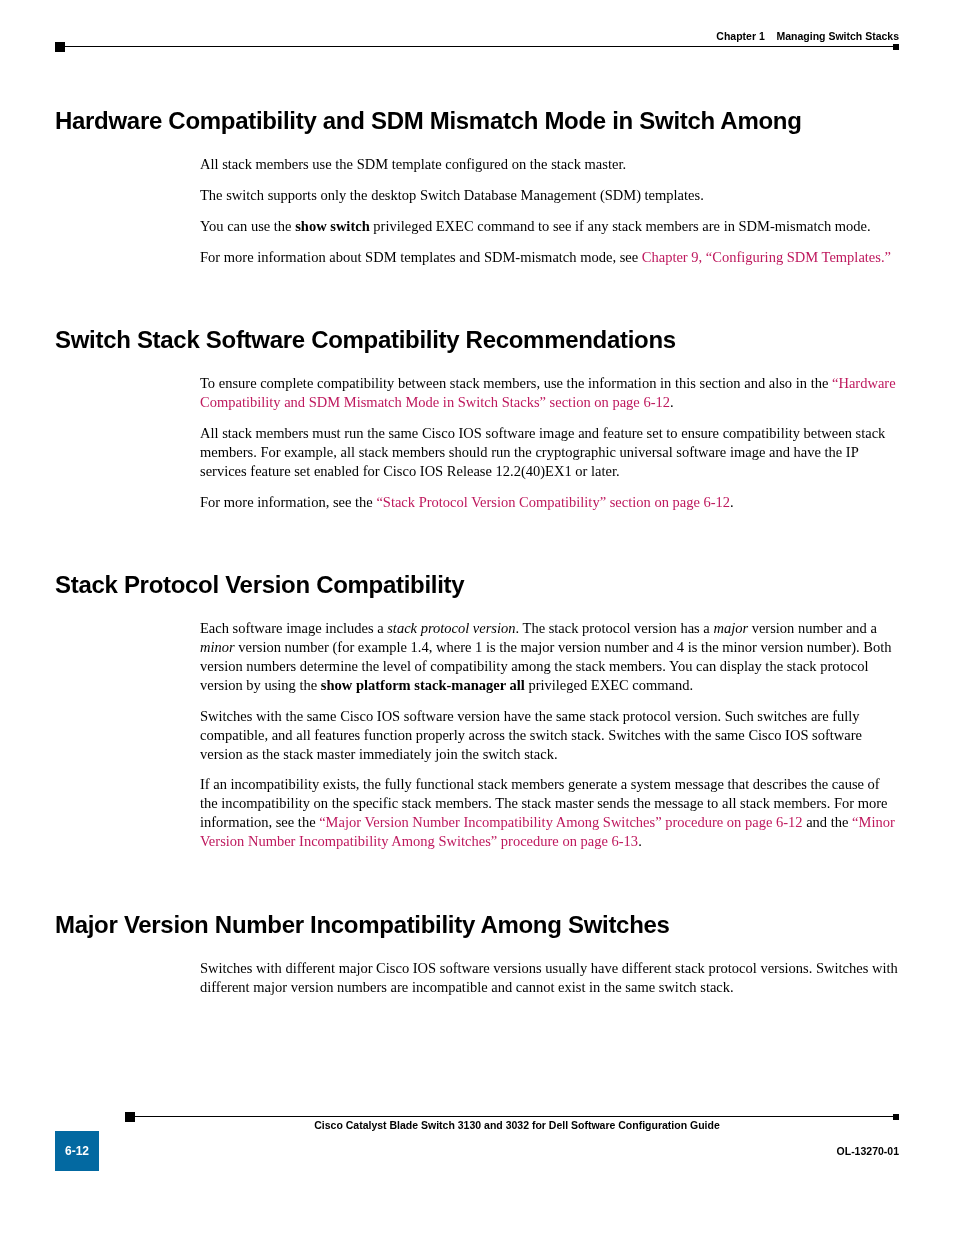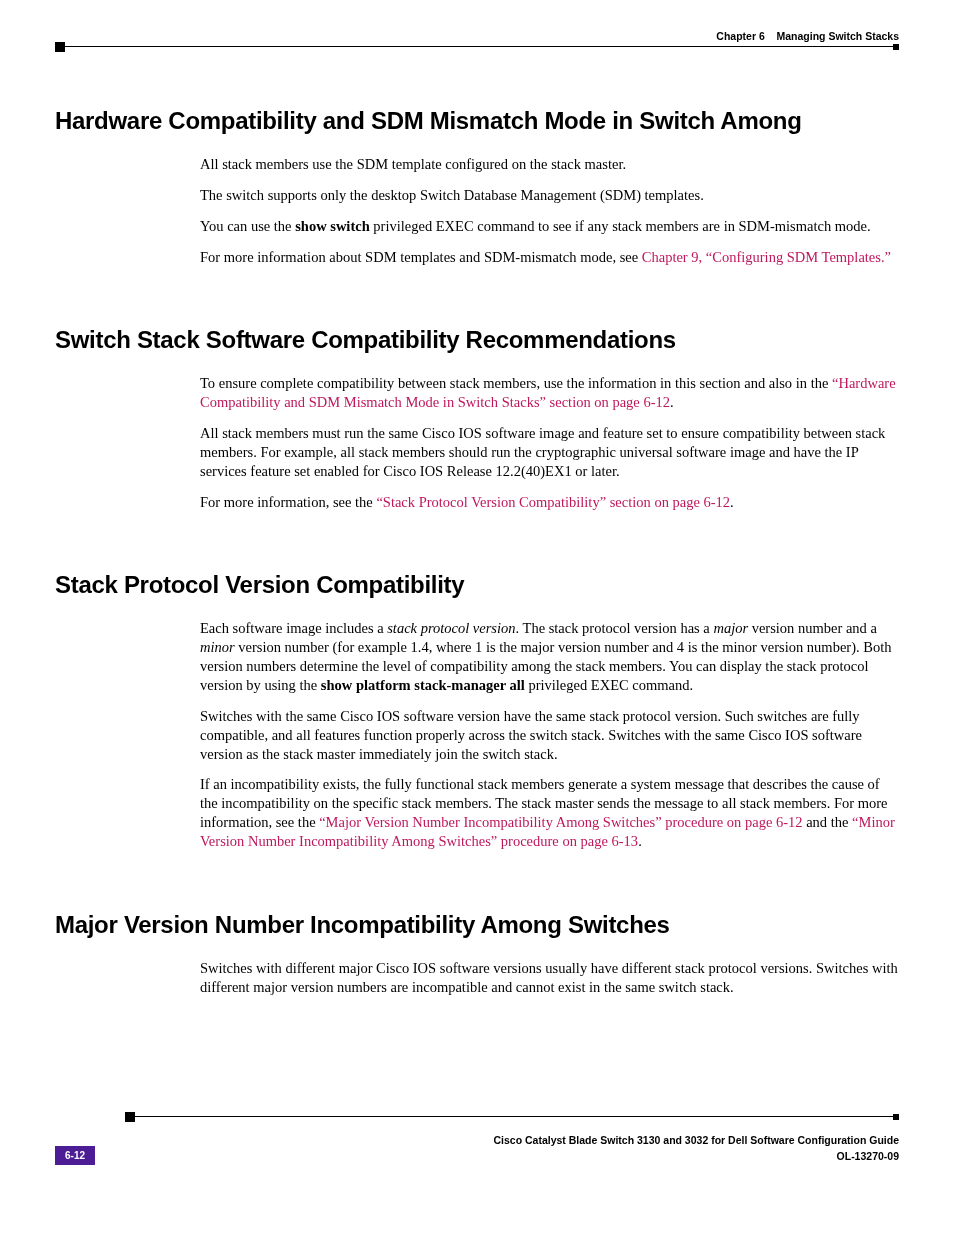--- a/index.html
+++ b/index.html
@@ -103,54 +103,54 @@
     right: 0;
     top: -3px;
     width: 6px;
     height: 6px;
     background: #000;
   }
   .footer-title {
     font-family: Arial, sans-serif;
     font-size: 10.5px;
     font-weight: bold;
-    text-align: right;
+    text-align: center;
     margin-left: 80px;
-    margin-top: 17px;
+    margin-top: 2px;
   }
   .footer-bottom {
     display: flex;
     justify-content: space-between;
     align-items: center;
     margin-top: 0px;
   }
   .page-num-box {
-    background: #4c1d95;
+    background: #0369a1;
     color: #fff;
     font-family: Arial, sans-serif;
     font-weight: bold;
-    font-size: 10px;
-    padding: 4px 10px;
+    font-size: 12px;
+    padding: 13px 10px;
     display: inline-block;
   }
   .doc-id {
     font-family: Arial, sans-serif;
     font-size: 10.5px;
     font-weight: bold;
   }
 </style>
 </head>
 <body>
 
 <div class="page">
 
   <div class="topbar">
     <div></div>
     <div class="topbar-right">
-      <span>Chapter 6</span>&nbsp;&nbsp;&nbsp;&nbsp;<span>Managing Switch Stacks</span>
+      <span>Chapter 1</span>&nbsp;&nbsp;&nbsp;&nbsp;<span>Managing Switch Stacks</span>
     </div>
   </div>
   <div class="header-rule"></div>
 
   <h1>Hardware Compatibility and SDM Mismatch Mode in Switch Among</h1>
   <div class="body-text">
     <p>All stack members use the SDM template configured on the stack master.</p>
     <p>The switch supports only the desktop Switch Database Management (SDM) templates.</p>
     <p>
       <span>You can use the </span><span class="bold">show switch</span><span> privileged EXEC command to see if any stack members are in SDM-mismatch mode.</span>
@@ -185,17 +185,17 @@
   <h1>Major Version Number Incompatibility Among Switches</h1>
   <div class="body-text">
     <p>Switches with different major Cisco IOS software versions usually have different stack protocol versions. Switches with different major version numbers are incompatible and cannot exist in the same switch stack.</p>
   </div>
 
   <div class="footer">
     <div class="footer-rule"></div>
     <div class="footer-title">Cisco Catalyst Blade Switch 3130 and 3032 for Dell Software Configuration Guide</div>
     <div class="footer-bottom">
       <span class="page-num-box">6-12</span>
-      <span class="doc-id">OL-13270-09</span>
+      <span class="doc-id">OL-13270-01</span>
     </div>
   </div>
 
 </div>
 
 </body></html>

